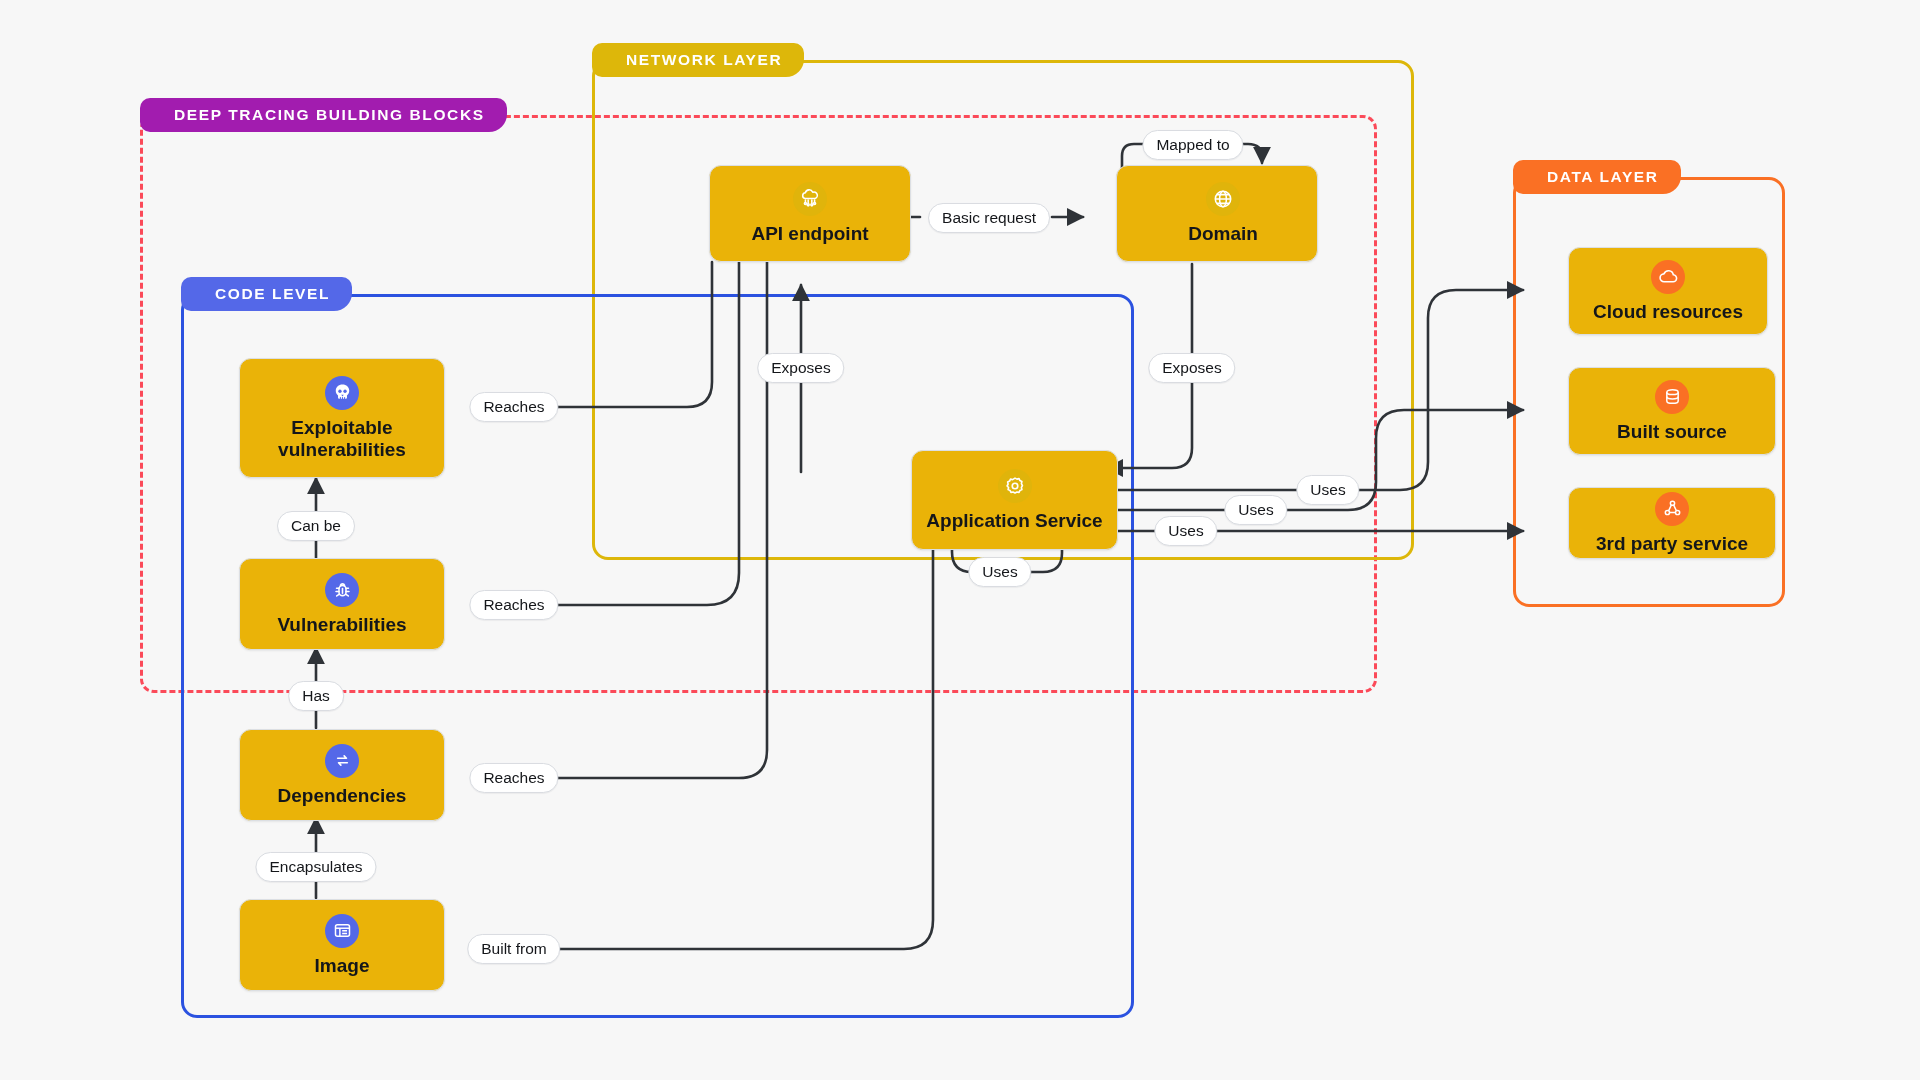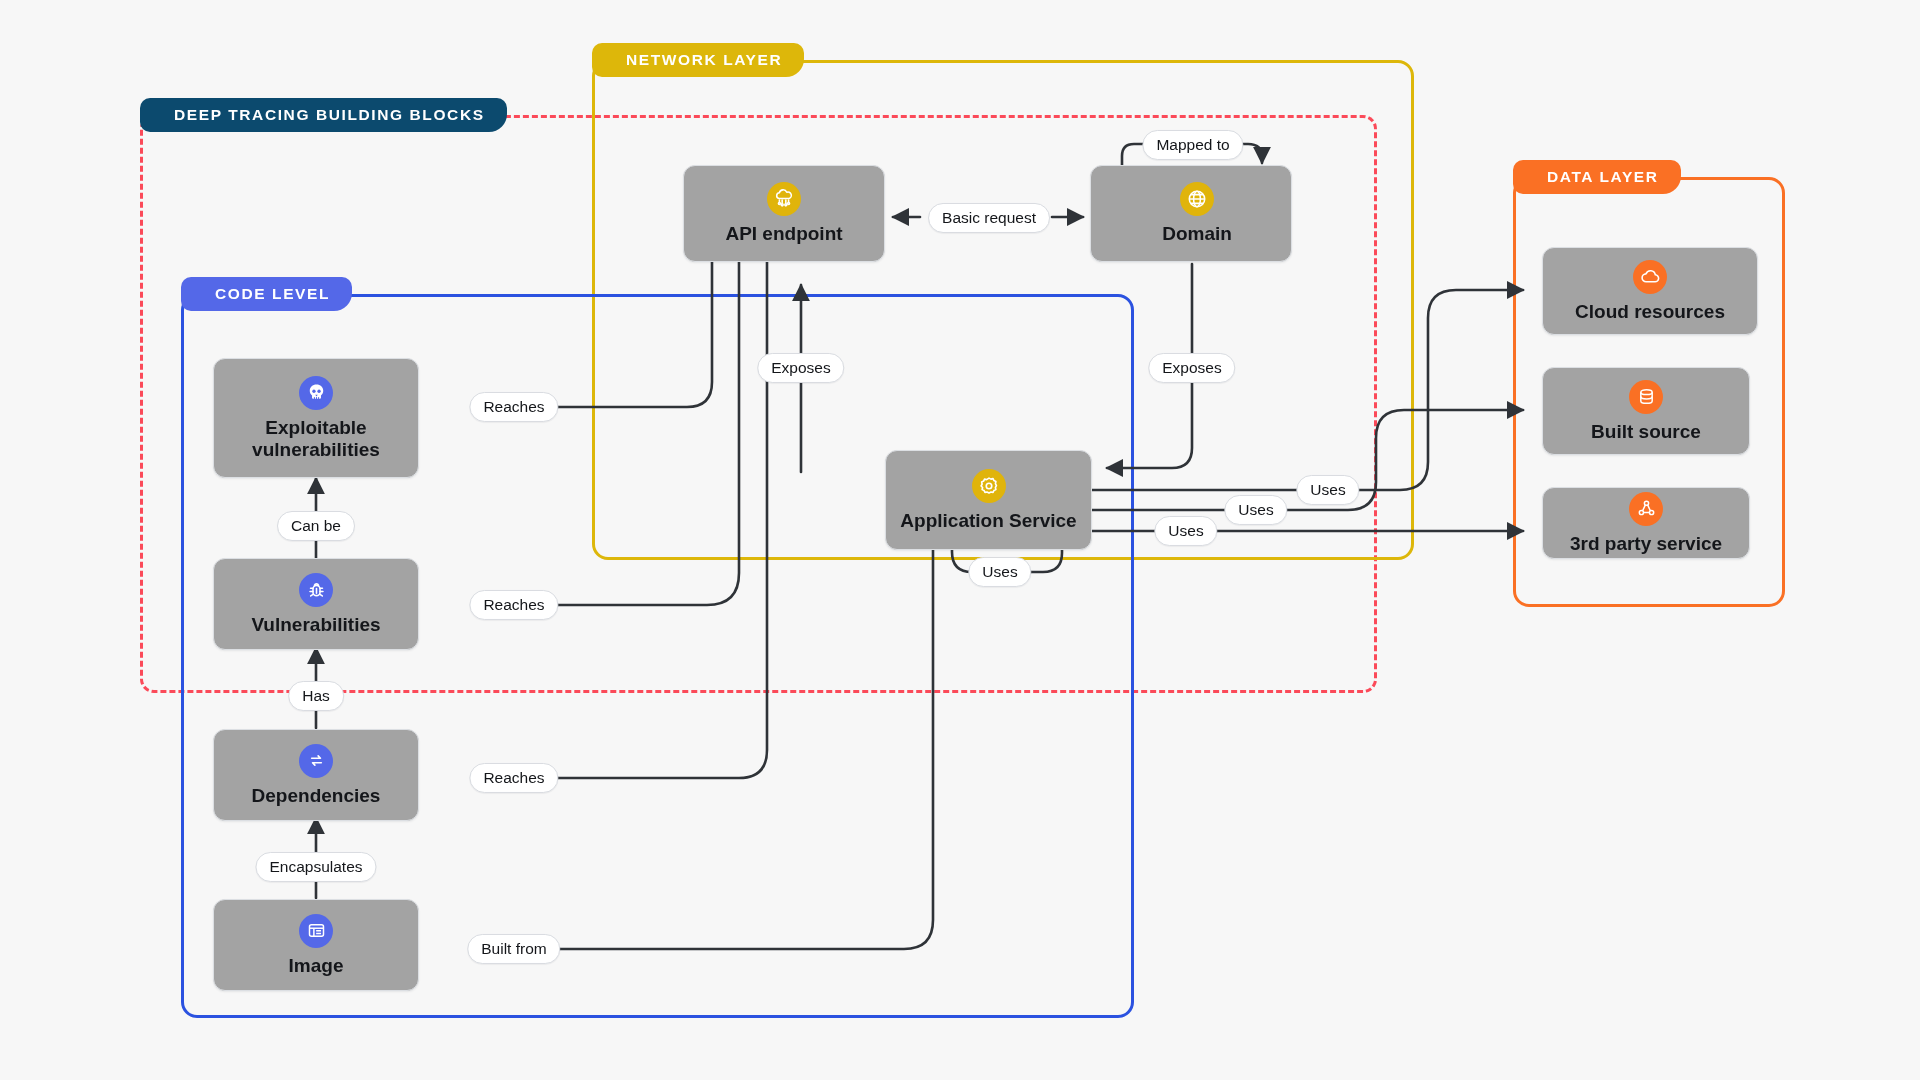--- a/index.html
+++ b/index.html
@@ -54,50 +54,51 @@
     font-size: 15.5px;
     font-weight: bold;
     letter-spacing: 1.6px;
     white-space: nowrap;
   }
 
   .panel-tracing .panel-body {
     border: 3px dashed #fb4a59;
     border-radius: 14px;
   }
-  .panel-tracing .panel-tab { background: #0c4a6e; }
+  .panel-tracing .panel-tab { background: #a21caf; }
 
   .panel-network .panel-body {
     border: 3px solid #ddb70a;
   }
   .panel-network .panel-tab { background: #ddb70a; }
 
   .panel-code .panel-body {
     border: 3px solid #2b52e0;
   }
   .panel-code .panel-tab { background: #5468e8; }
 
   .panel-data .panel-body {
     border: 3px solid #fa7024;
   }
   .panel-data .panel-tab { background: #fa7024; }
 
   
   .node {
     position: absolute;
     box-sizing: border-box;
-    background: #a3a3a3;
+    background: #eab308;
     border: 1px solid #dcdfe3;
     border-radius: 12px;
     box-shadow: 0 1px 2px rgba(16,24,40,0.08);
     display: flex;
     flex-direction: column;
     align-items: center;
     justify-content: center;
     text-align: center;
+    margin-left: 26px;
   }
   .node-icon {
     width: 34px;
     height: 34px;
     border-radius: 50%;
     display: flex;
     align-items: center;
     justify-content: center;
     margin-bottom: 7px;
   }
@@ -276,21 +277,21 @@
       <svg width="21" height="21" viewBox="0 0 24 24" fill="none" stroke="#fff" stroke-width="1.7" stroke-linejoin="round">
         <rect x="4" y="5.5" width="16" height="13" rx="2.2"></rect>
         <path d="M4 9.4h16"></path>
         <path d="M9 9.4v9.1"></path>
         <path d="M11.6 12.4h5.6M11.6 15.5h5.6"></path>
       </svg>
     </div>
     <div class="node-label">Image</div>
   </div>
 
-  <div class="node" style="left:1542px; top:247px; width:216px; height:88px;">
+  <div class="node" style="left:1542px; top:247px; width:200px; height:88px;">
     <div class="node-icon icon-orange">
       <svg width="21" height="21" viewBox="0 0 24 24" fill="none" stroke="#fff" stroke-width="1.8" stroke-linecap="round" stroke-linejoin="round">
         <path d="M7 18h10a4 4 0 0 0 .5-8 5.6 5.6 0 0 0-10.7-1A3.9 3.9 0 0 0 7 18z"></path>
       </svg>
     </div>
     <div class="node-label">Cloud resources</div>
   </div>
 
   <div class="node" style="left:1542px; top:367px; width:208px; height:88px;">
     <div class="node-icon icon-orange">

